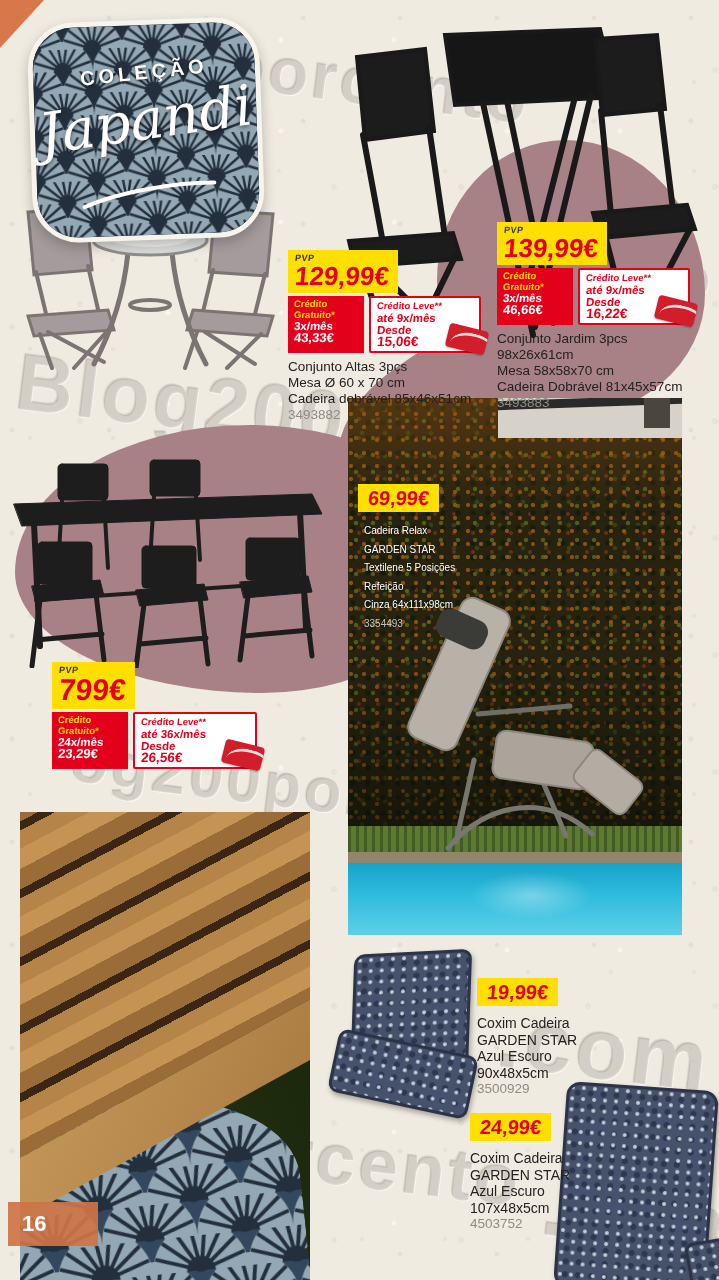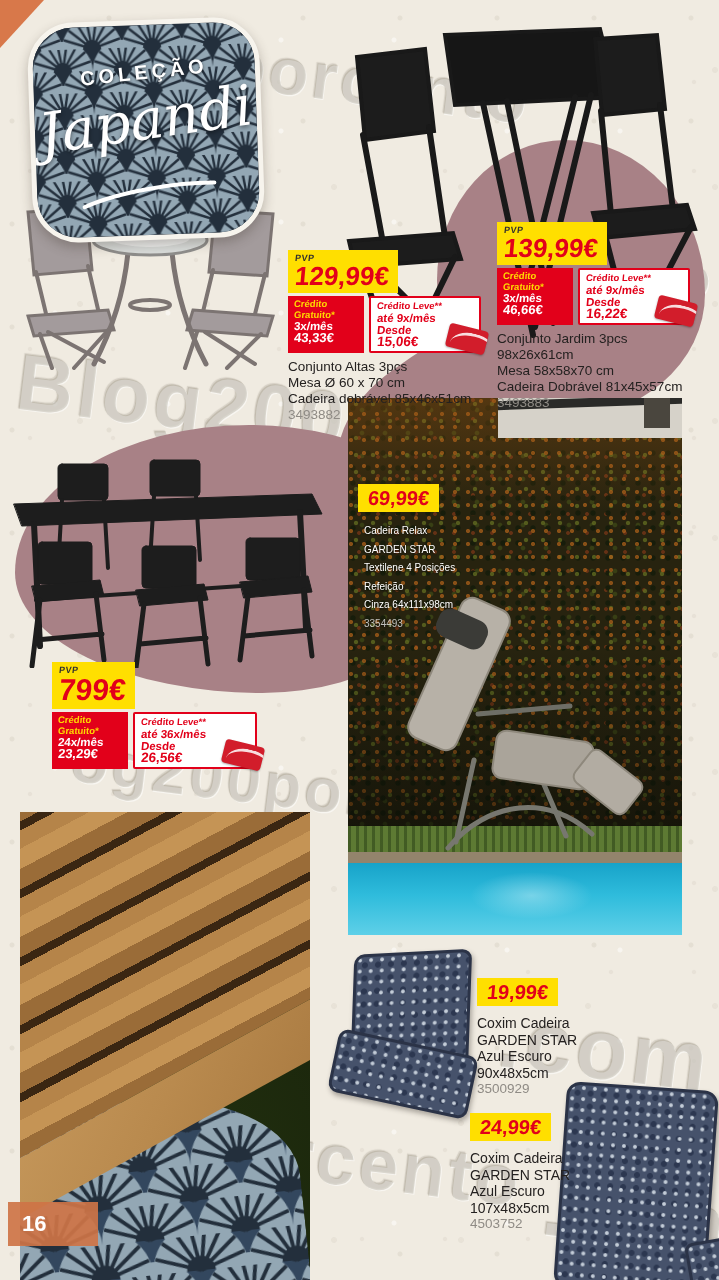--- a/index.html
+++ b/index.html
@@ -325,21 +325,21 @@
       <rect x="198" y="176" width="64" height="40" rx="8" fill="#b2aca2" stroke="#8e887c" stroke-width="2" transform="rotate(38 230 196)"></rect>
       <rect x="58" y="28" width="52" height="30" rx="12" fill="#3b3b37" transform="rotate(24 84 43)"></rect>
       <path d="M100,128 L192,120" stroke="#6e6e66" stroke-width="5" fill="none" stroke-linecap="round"></path>
     </svg>
     <div class="phototag tag slim">
       <div class="price small">69,99€</div>
     </div>
     <div class="photodesc">
       <div>Cadeira Relax</div>
       <div class="b">GARDEN STAR</div>
-      <div>Textilene 4 Posições</div>
+      <div>Textilene 5 Posições</div>
       <div>Refeição</div>
       <div>Cinza 64x111x98cm</div>
       <div class="skuw">3354493</div>
     </div>
   </div>
 
   <div class="pblock" style="left:52px;top:662px">
     <div class="tag">
       <div class="pvp">PVP</div>
       <div class="price big">799€</div>

